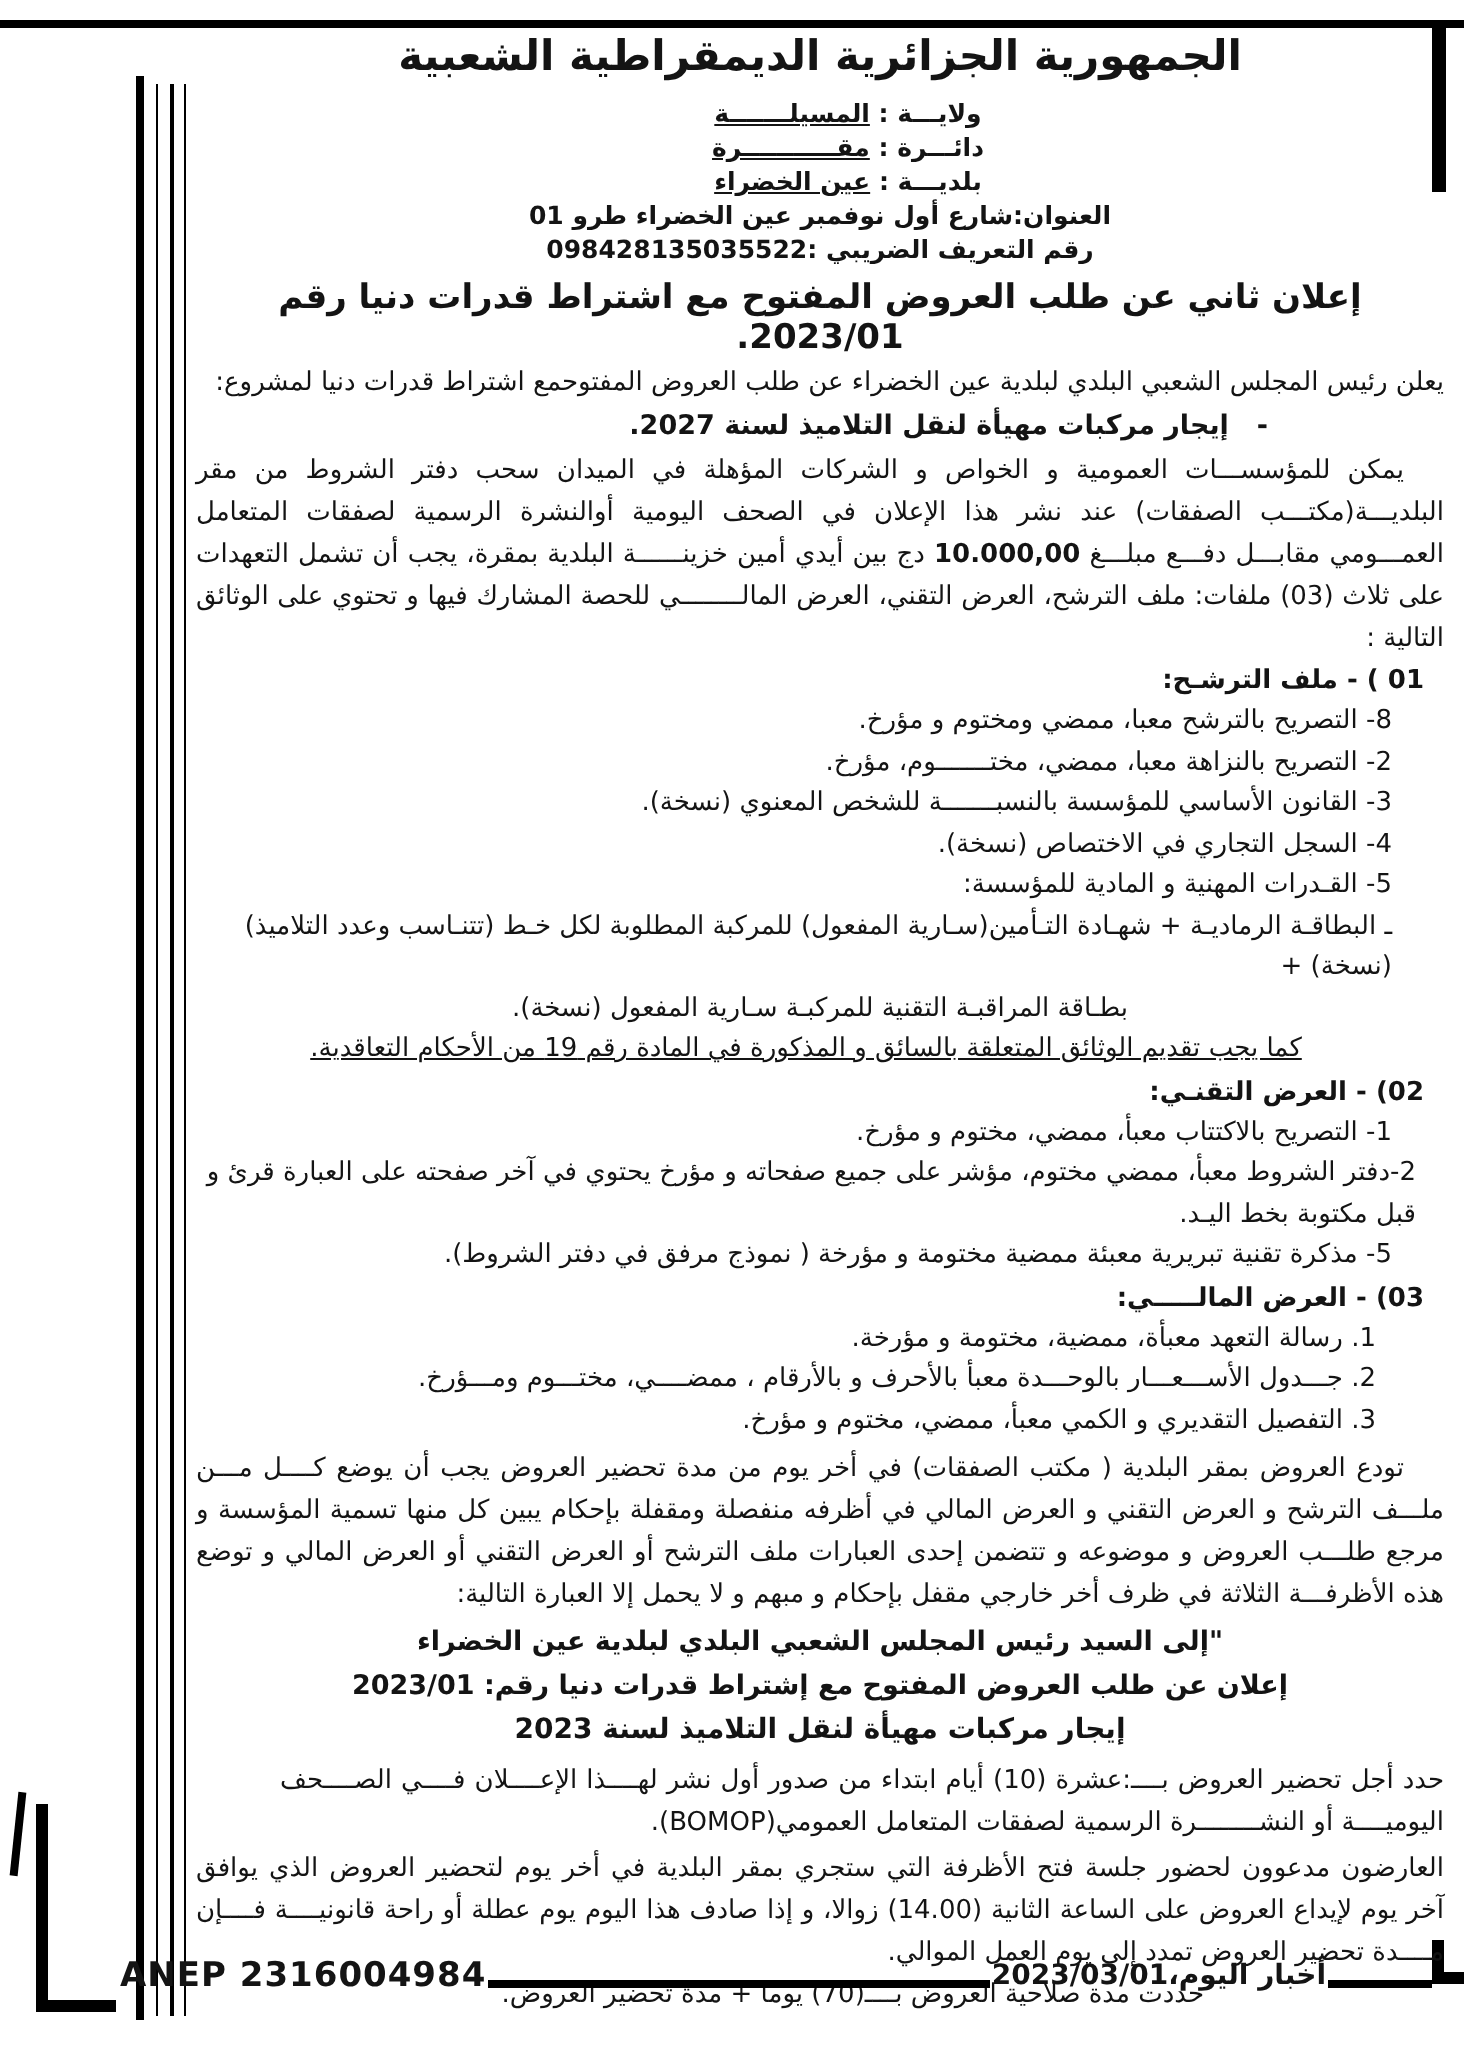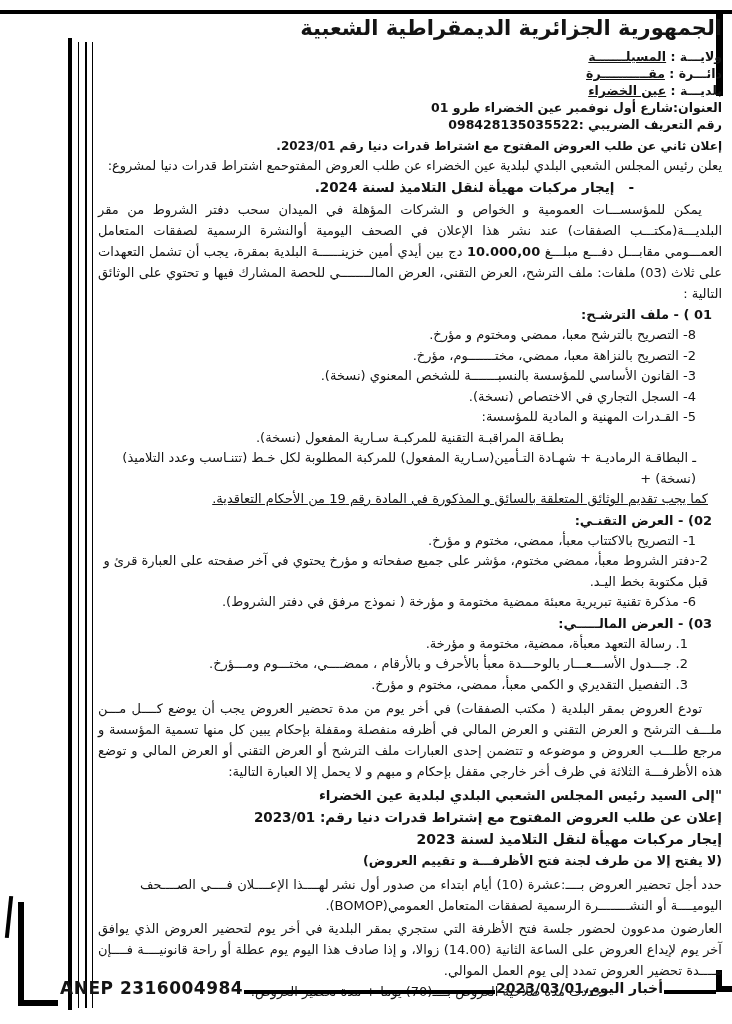--- a/index.html
+++ b/index.html
@@ -13,34 +13,34 @@
   }
   
   .mark { position:absolute; background:#000; }
   .mark.rot { transform:rotate(6deg); }
   
   .content {
     position:absolute;
     top:16px; right:10px; left:98px;
     direction:rtl;
   }
-  .center { text-align:right; }
+  .center { text-align:center; }
   .republic-title { font-size:21px; font-weight:bold; letter-spacing:0.5px; margin-bottom:8px; }
   .admin-line { font-size:12.5px; font-weight:bold; line-height:17px; }
   .admin-line .val { text-decoration:underline;margin-left:28px; }
-  .announce-title { font-size:12px; font-weight:bold; margin-top:6px; margin-bottom:2px; }
+  .announce-title { font-size:17px; font-weight:bold; margin-top:6px; margin-bottom:2px; }
   .para { font-size:13px; line-height:21px; text-align:justify; text-align-last:right; }
   .para.ind { text-indent:20px; }
   .project-line { display:flex; flex-direction:row; gap:14px; padding-right:88px;
                   font-size:13.5px; font-weight:bold; line-height:23px; }
   .sec-head { font-size:13px; font-weight:bold; line-height:21px; padding-right:10px; }
   .item { font-size:13px; line-height:20.5px; padding-right:26px; text-align:right; }
   .item.deep { padding-right:34px; }
   .item.wrapline { text-align:center; padding-right:0; }
-  .item.note { text-decoration:underline; padding-right:14px; }
+  .item.note { text-decoration:underline; padding-right:14px;text-align:center; }
   .bold { font-weight:bold; }
   .envelope { margin-top:2px; }
   .envelope div { font-weight:bold; }
   .env-l1 { font-size:13.5px; line-height:22px; }
   .env-l2 { font-size:13.5px; line-height:22px; }
   .env-l3 { font-size:14px;   line-height:23px; }
   .env-l4 { font-size:12.5px; line-height:20px; }
   .validity { font-size:13px; line-height:21px; padding-right:120px; }
   
   .footer {
@@ -78,58 +78,57 @@
     <div class="admin-line">العنوان:شارع أول نوفمبر عين الخضراء طرو 01</div>
     <div class="admin-line">رقم التعريف الضريبي :098428135035522</div>
   </div>
 
   <div class="announce-title center">إعلان ثاني عن طلب العروض المفتوح مع اشتراط قدرات دنيا رقم 2023/01.</div>
 
   <div class="para">يعلن رئيس المجلس الشعبي البلدي لبلدية عين الخضراء عن طلب العروض المفتوحمع اشتراط قدرات دنيا لمشروع:</div>
 
   <div class="project-line">
     <span>-</span>
-    <span>إيجار مركبات مهيأة لنقل التلاميذ لسنة 2024.</span>
+    <span>إيجار مركبات مهيأة لنقل التلاميذ لسنة 2027.</span>
   </div>
 
   <div class="para ind"><span>يمكن للمؤسســـات العمومية و الخواص و الشركات المؤهلة في الميدان سحب دفتر الشروط من مقر البلديـــة(مكتـــب الصفقات) عند نشر هذا الإعلان في الصحف اليومية أوالنشرة الرسمية لصفقات المتعامل العمـــومي  مقابـــل دفـــع مبلـــغ </span><span class="bold">10.000,00</span><span> دج بين أيدي أمين خزينــــــة البلدية بمقرة، يجب أن تشمل التعهدات على ثلاث (03) ملفات: ملف الترشح، العرض التقني، العرض المالــــــــي للحصة المشارك فيها و تحتوي على الوثائق التالية :</span></div>
 
   <div class="sec-head">01 ) - ملف الترشـح:</div>
   <div>
     <div class="item">8- التصريح بالترشح معبا، ممضي ومختوم و مؤرخ.</div>
     <div class="item">2- التصريح بالنزاهة معبا، ممضي، مختـــــــوم، مؤرخ.</div>
     <div class="item">3- القانون الأساسي للمؤسسة بالنسبـــــــة للشخص المعنوي (نسخة).</div>
     <div class="item">4- السجل التجاري في الاختصاص (نسخة).</div>
     <div class="item">5- القـدرات المهنية و المادية للمؤسسة:</div>
+    <div class="item">ـ البطاقـة الرماديـة + شهـادة التـأمين(سـارية المفعول) للمركبة المطلوبة لكل خـط (تتنـاسب وعدد التلاميذ) (نسخة) +</div>
     <div class="item wrapline">بطـاقة المراقبـة التقنية للمركبـة سـارية المفعول (نسخة).</div>
-    <div class="item">ـ البطاقـة الرماديـة + شهـادة التـأمين(سـارية المفعول) للمركبة المطلوبة لكل خـط (تتنـاسب وعدد التلاميذ) (نسخة) +</div>
     <div class="item note">كما يجب تقديم الوثائق المتعلقة بالسائق و المذكورة في المادة رقم 19 من الأحكام التعاقدية.</div>
   </div>
 
   <div class="sec-head">02) - العرض التقنـي:</div>
   <div>
     <div class="item">1- التصريح بالاكتتاب معبأ، ممضي، مختوم و مؤرخ.</div>
     <div class="item" style="padding-right:14px;text-align:right;">2-دفتر الشروط معبأ، ممضي مختوم، مؤشر على جميع صفحاته و مؤرخ يحتوي في آخر صفحته على العبارة قرئ و قبل مكتوبة بخط اليـد.</div>
-    <div class="item">6- مذكرة تقنية تبريرية معبئة ممضية مختومة و مؤرخة ( نموذج مرفق في دفتر الشروط).</div>
+    <div class="item">5- مذكرة تقنية تبريرية معبئة ممضية مختومة و مؤرخة ( نموذج مرفق في دفتر الشروط).</div>
   </div>
 
   <div class="sec-head">03) - العرض المالـــــي:</div>
   <div>
     <div class="item deep">1. رسالة التعهد معبأة، ممضية، مختومة و مؤرخة.</div>
     <div class="item deep">2. جـــدول الأســـعـــار بالوحـــدة معبأ بالأحرف و بالأرقام ، ممضــــي، مختـــوم ومـــؤرخ.</div>
     <div class="item deep">3. التفصيل التقديري و الكمي معبأ، ممضي، مختوم و مؤرخ.</div>
   </div>
 
   <div class="para ind" style="margin-top:3px;">تودع العروض بمقر البلدية ( مكتب الصفقات) في أخر يوم من مدة تحضير العروض يجب أن يوضع كــــل مـــن ملـــف الترشح و العرض التقني و العرض المالي في أظرفه منفصلة ومقفلة بإحكام يبين كل منها تسمية المؤسسة و مرجع طلـــب العروض و موضوعه و تتضمن  إحدى العبارات ملف الترشح أو العرض التقني أو العرض المالي و توضع هذه الأظرفـــة الثلاثة في ظرف أخر خارجي مقفل بإحكام و مبهم و لا يحمل إلا العبارة التالية:</div>
 
   <div class="envelope center">
     <div class="env-l1">"إلى السيد رئيس المجلس الشعبي البلدي لبلدية عين الخضراء</div>
     <div class="env-l2">إعلان عن طلب العروض المفتوح مع إشتراط قدرات دنيا رقم: 2023/01</div>
     <div class="env-l3">إيجار مركبات مهيأة لنقل التلاميذ لسنة 2023</div>
-    <div class="env-l4">(لا يفتح إلا من طرف لجنة فتح الأظرفـــة و تقييم العروض)</div>
   </div>
 
   <div class="para" style="margin-top:3px;margin-left:42px;">حدد أجل تحضير العروض بــــ:عشرة (10) أيام ابتداء من صدور أول نشر لهــــذا الإعــــلان فــــي الصــــحف اليوميــــة أو النشــــــــرة الرسمية لصفقات المتعامل العمومي(BOMOP).</div>
 
   <div class="para" style="margin-top:2px;">العارضون مدعوون لحضور جلسة فتح الأظرفة التي ستجري بمقر البلدية في أخر يوم لتحضير العروض الذي يوافق آخر يوم لإيداع العروض على الساعة الثانية (14.00) زوالا، و إذا صادف هذا اليوم يوم عطلة أو راحة قانونيــــة فــــإن مــــدة تحضير العروض تمدد إلى يوم العمل الموالي.</div>
 
   <div class="validity">حددت مدة صلاحية العروض بــــ(70) يوما + مدة تحضير العروض.</div>
 
 </div>
 

